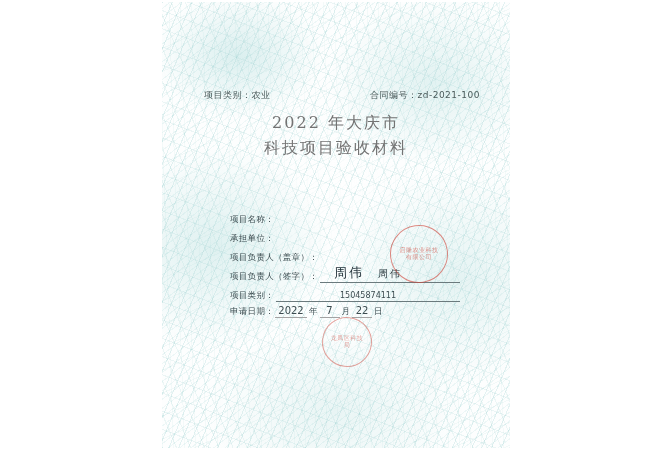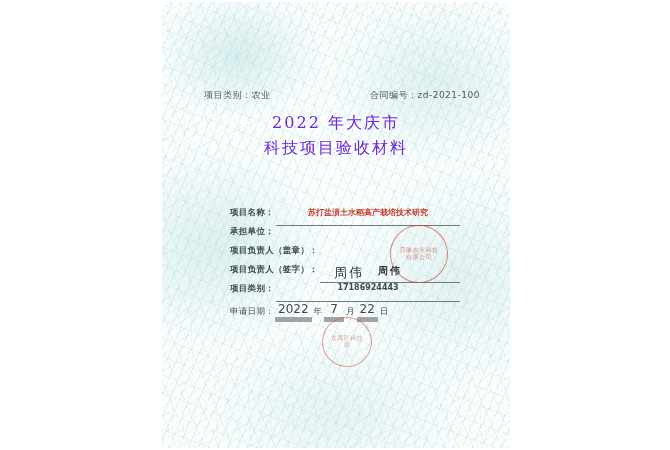--- a/index.html
+++ b/index.html
@@ -77,42 +77,42 @@
     margin-top: 32px;
   }
   .top-row span { white-space: nowrap; }
   
   .title-block {
     position: absolute;
     top: 108px;
     left: 0;
     right: 0;
     text-align: center;
-    color: #6d28d9;
+    color: #737373;
   }
   .title-line {
     font-size: 16px;
     letter-spacing: 2px;
     line-height: 25px;
     font-family: "DejaVu Serif", serif;
   }
   
   .fields {
     position: absolute;
     top: 205px;
     left: 68px;
     width: 230px;
     font-size: 9px;
     color: #3b4b4f;
   }
   .field-row {
     display: flex;
+    align-items: flex-end;
     height: 19px;
     white-space: nowrap;
-    font-weight: bold;
   }
   .field-label {
     flex: 0 0 auto;
     font-size: 8.5px;
     letter-spacing: 0.3px;
   }
   .field-value {
     flex: 1 1 auto;
     border-bottom: 1px solid #6b7a7d;
     text-align: center;
@@ -132,23 +132,23 @@
     letter-spacing: 2px;
   }
   .date-row {
     display: flex;
     align-items: center;
     height: 19px;
     white-space: nowrap;
     font-size: 8.5px;
   }
   .date-seg {
-    border-bottom: 5px solid #a3a3a3;
-    text-align: center;
-    font-size: 12px;
+    border-bottom: 1px solid #a3a3a3;
+    text-align: center;
+    font-size: 10px;
     padding: 0 3px 1px 3px;
     min-width: 26px;
     margin: 0 1px;
   }
   .date-seg.sm { min-width: 14px; }
   .date-unit { padding: 0 1px; }
   
   .stamp {
     position: absolute;
     border: 1.6px solid #d0473c;
@@ -215,39 +215,38 @@
 
       <div class="title-block">
         <div class="title-line">2022 年大庆市</div>
         <div class="title-line">科技项目验收材料</div>
       </div>
 
       <div class="fields">
 
         <div class="field-row">
           <span class="field-label">项目名称：</span>
-          <span class="field-value red">苏打盐渍土水稻高产栽培技术研究</span>
         </div>
 
         <div class="field-row">
           <span class="field-label">承担单位：</span>
         </div>
 
         <div class="field-row">
           <span class="field-label">项目负责人（盖章）：</span>
         </div>
 
         <div class="field-row">
           <span class="field-label">项目负责人（签字）：</span>
           <span class="field-value hand">周伟</span>
         </div>
 
         <div class="field-row">
           <span class="field-label">项目类别：</span>
-          <span class="field-value">17186924443</span>
+          <span class="field-value">15045874111</span>
         </div>
 
 
         <div class="date-row">
           <span class="field-label">申请日期：</span>
           <span class="date-seg">2022</span>
           <span class="date-unit">年</span>
           <span class="date-seg sm">7</span>
           <span class="date-unit">月</span>
           <span class="date-seg sm">22</span>

